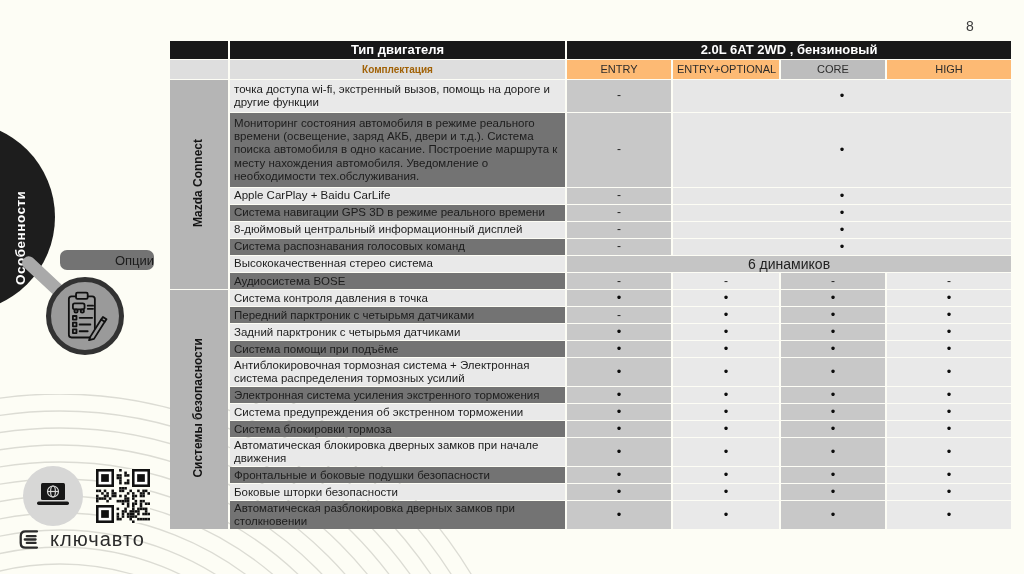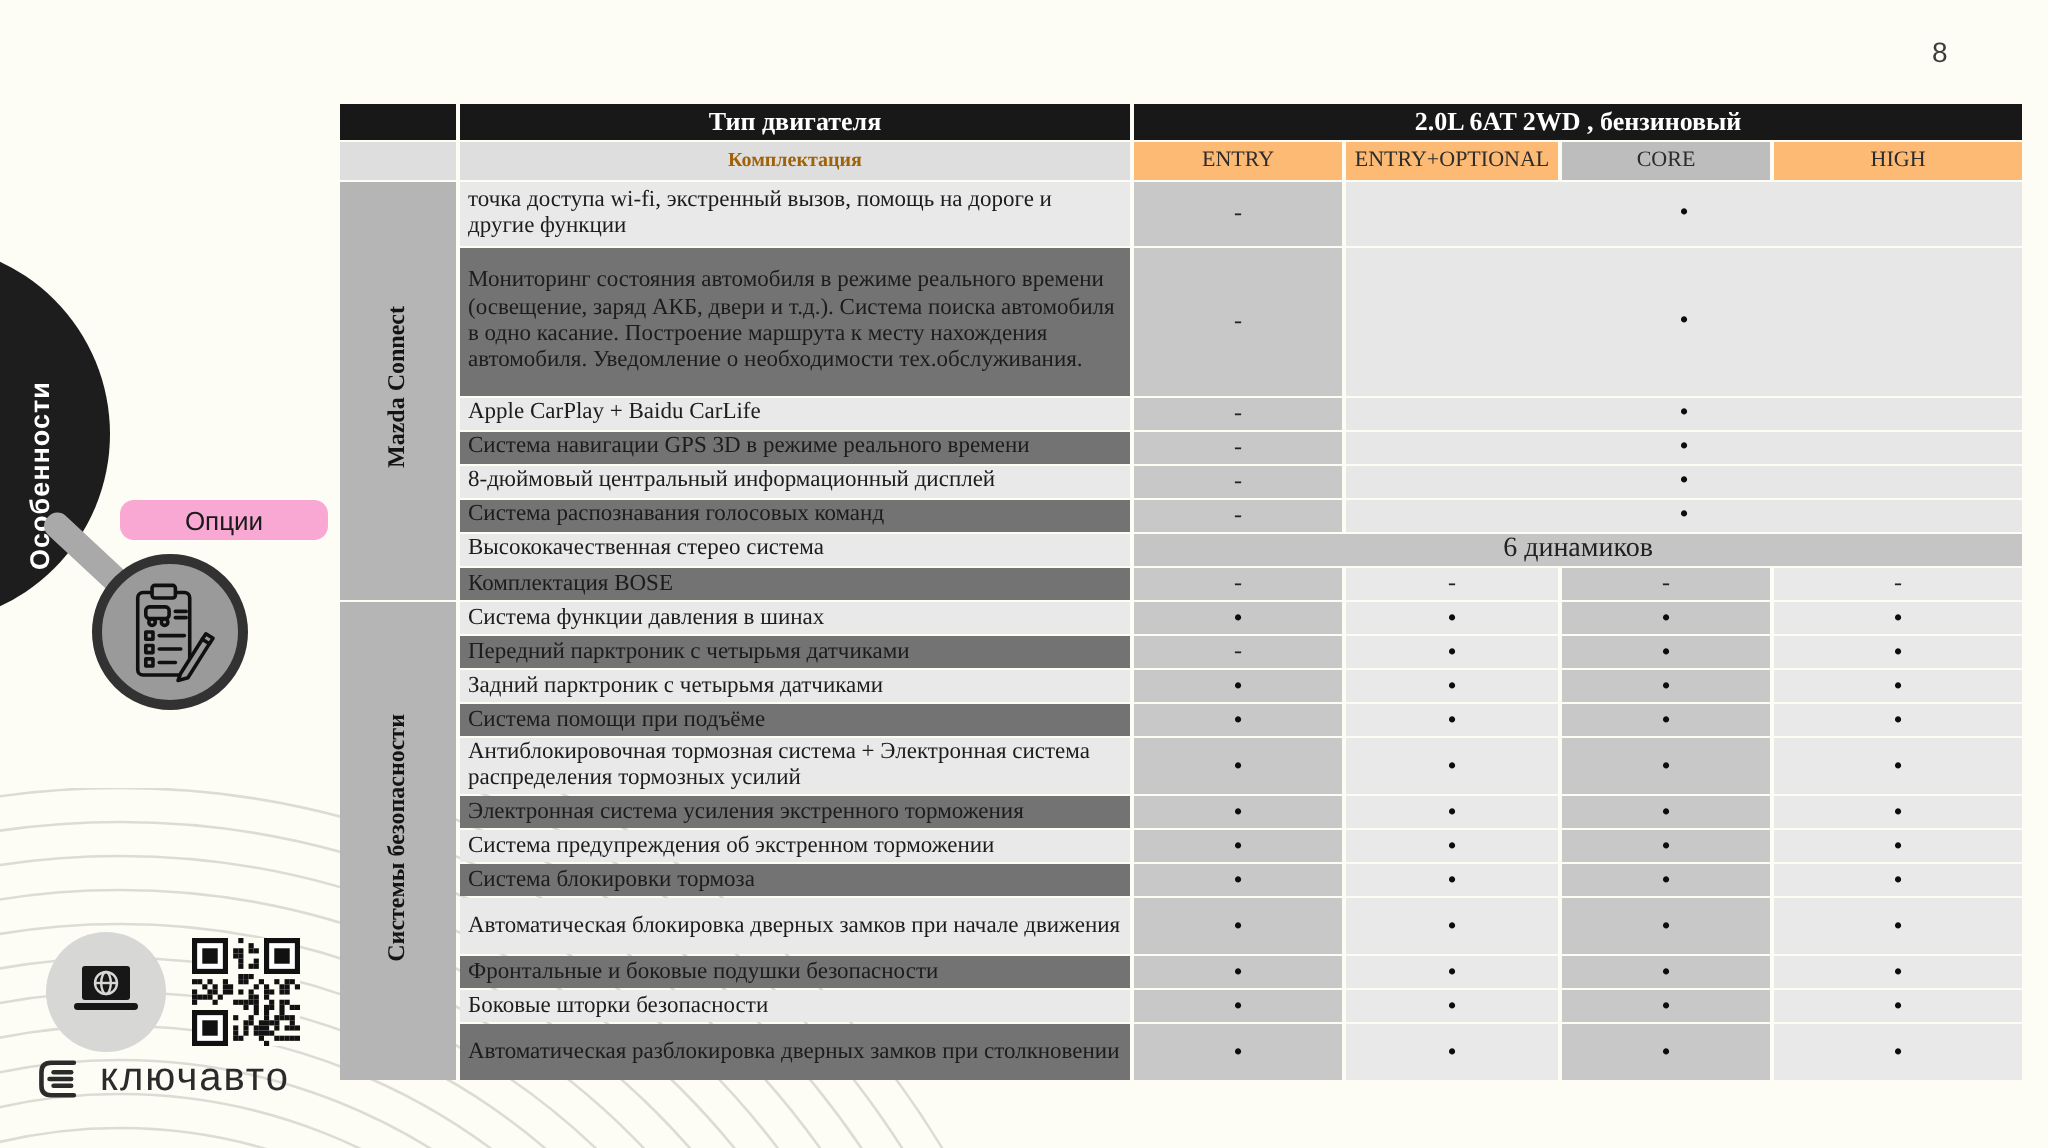--- a/index.html
+++ b/index.html
@@ -23,44 +23,44 @@
     writing-mode:vertical-rl;transform:rotate(180deg);
     color:#ffffff;font-weight:bold;font-size:13.5px;letter-spacing:.5px;
     display:flex;align-items:center;justify-content:center;white-space:nowrap;
   }
   .connector{
     position:absolute;left:24px;top:252px;width:64px;height:13px;
     background:#a9a9a9;transform:rotate(43deg);transform-origin:left center;
     border-radius:6px;
   }
   .options-pill{
-    position:absolute;left:60px;top:250px;width:104px;height:20px;
-    background:#f9a8d4;border-radius:7px;
-    display:flex;align-items:center;justify-content:center;
+    position:absolute;left:60px;top:250px;width:94px;height:20px;
+    background:#737373;border-radius:7px;
+    display:flex;align-items:center;justify-content:flex-end;
     font-size:13px;color:#1b1b1b;
   }
   .icon-circle{
     position:absolute;left:46px;top:277px;width:68px;height:68px;
     border-radius:50%;background:#9a9a9a;border:5px solid #323232;
     display:flex;align-items:center;justify-content:center;
   }
   
   .brand-circle{
     position:absolute;left:23px;top:466px;width:60px;height:60px;
     border-radius:50%;background:#d7d7d6;
     display:flex;align-items:center;justify-content:center;
   }
   .qr{position:absolute;left:96px;top:469px;}
   .logo-row{position:absolute;left:16px;top:526px;display:flex;align-items:center;gap:7px;}
   .logo-text{font-size:20px;color:#2b2b2b;letter-spacing:1px;font-weight:500;}
   
   table.spec{
-    position:absolute;left:168px;top:51px;width:831px;
+    position:absolute;left:168px;top:40px;width:831px;
     border-collapse:separate;border-spacing:2px 1px;table-layout:fixed;
-    font-size:11.5px;line-height:1.16;font-family:Liberation Serif, serif;
+    font-size:11.5px;line-height:1.16;
   }
   table.spec td{padding:0 4px;vertical-align:middle;overflow:hidden;}
   td.black{background:#181818;color:#ffffff;font-weight:bold;font-size:13px;text-align:center;}
   td.trim-label{background:#dedede;font-weight:bold;font-size:10px;text-align:center;color:#a16207;}
   td.g-empty{background:#dedede;}
   td.trim{font-size:11px;text-align:center;color:#2c2c2c;background:#fdba74;}
   td.trim.core{background:#bdbdbd;}
   td.group-cell{
     background:#b5b5b5;text-align:center;padding:0;
   }
@@ -333,29 +333,29 @@
       <tr style="height: 16px;">
         <td class="feat f-odd">Система распознавания голосовых команд</td>
         <td class="val c0"><span class="dash">-</span></td>
         <td class="val merge3" colspan="3"><span class="dot">•</span></td>
       </tr>
       <tr style="height: 16px;">
         <td class="feat f-even">Высококачественная стерео система</td>
         <td class="val merge4" colspan="4">6 динамиков</td>
       </tr>
       <tr style="height: 16px;">
-        <td class="feat f-odd">Комплектация BOSE</td>
+        <td class="feat f-odd">Аудиосистема BOSE</td>
         <td class="val c0"><span class="dash">-</span></td>
         <td class="val c1"><span class="dash">-</span></td>
         <td class="val c2"><span class="dash">-</span></td>
         <td class="val c3"><span class="dash">-</span></td>
       </tr>
       <tr style="height: 16px;">
         <td class="group-cell" rowspan="12"><span>Системы безопасности</span></td>
-        <td class="feat f-even">Система функции давления в шинах</td>
+        <td class="feat f-even">Система контроля давления в точка</td>
         <td class="val c0"><span class="dot">•</span></td>
         <td class="val c1"><span class="dot">•</span></td>
         <td class="val c2"><span class="dot">•</span></td>
         <td class="val c3"><span class="dot">•</span></td>
       </tr>
       <tr style="height: 16px;">
         <td class="feat f-odd">Передний парктроник с четырьмя датчиками</td>
         <td class="val c0"><span class="dash">-</span></td>
         <td class="val c1"><span class="dot">•</span></td>
         <td class="val c2"><span class="dot">•</span></td>

